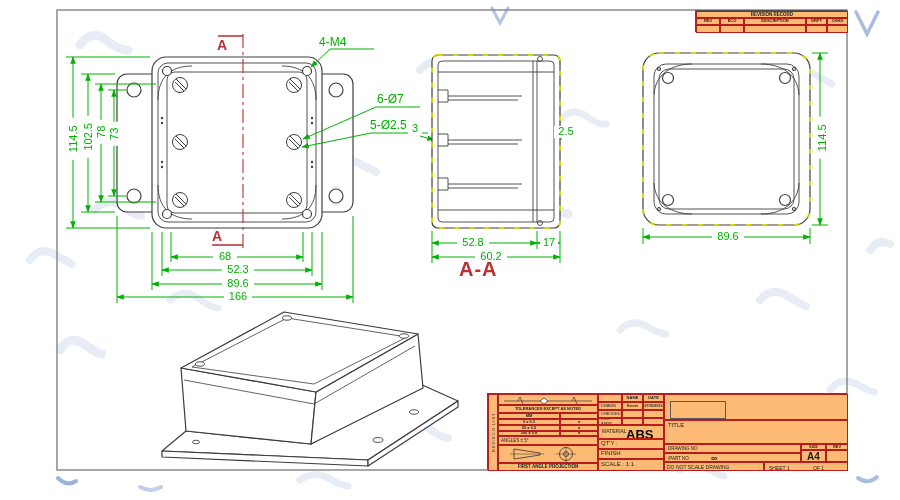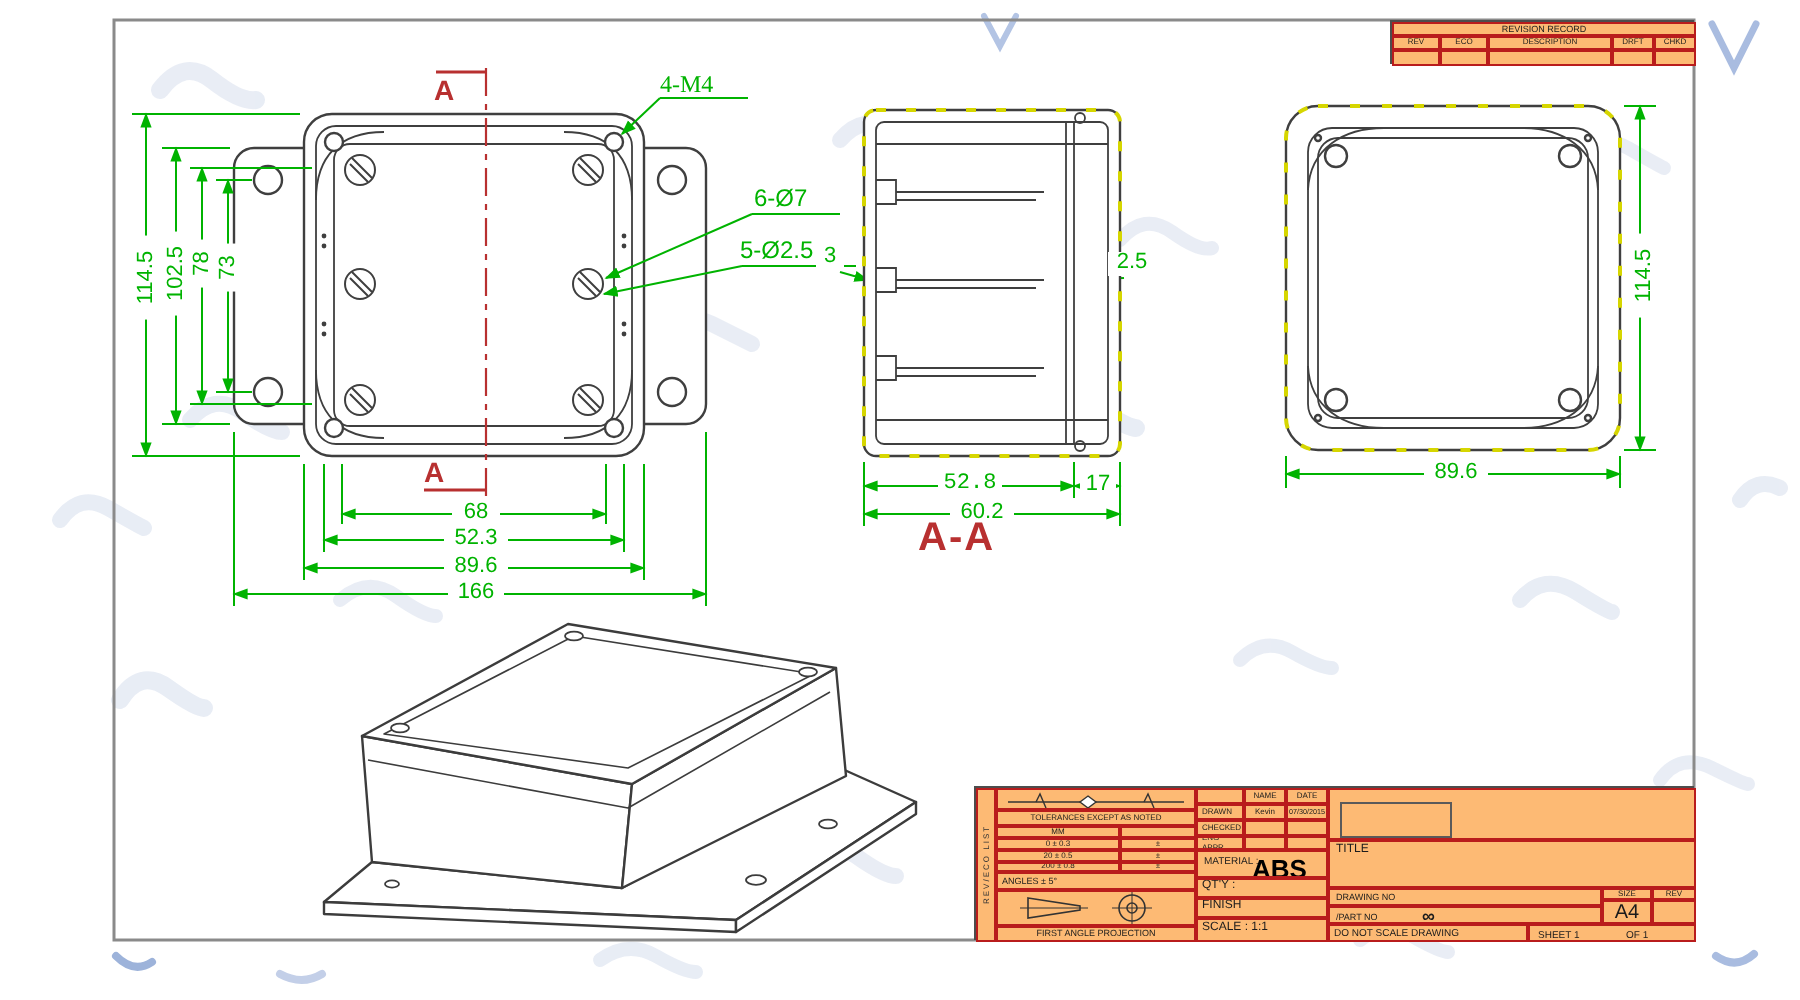--- a/index.html
+++ b/index.html
@@ -13,21 +13,21 @@
   .callout{background:transparent;font-size:12px;}
   .redl{position:absolute;color:#b83030;font-weight:bold;background:transparent;
         font-size:14px;line-height:1;white-space:nowrap;}
   .aa{font-size:20px;letter-spacing:1px;}
   
   .tb{position:absolute;background:#fff;border:1.5px solid #4d4d4d;box-sizing:border-box;}
   .cell{position:absolute;border:1px solid #b91c1c;box-sizing:border-box;color:#1c1c1c;
         overflow:hidden;background:#fdba74;}
   .t4{font-size:4px;line-height:1.2;} .t45{font-size:4.5px;line-height:1.2;}
   .t5{font-size:5px;line-height:1.2;} .t6{font-size:6px;line-height:1.3;}
-  .t10{font-size:10px;} .ctr{display:flex;align-items:center;justify-content:center;text-align:right;}
+  .t10{font-size:10px;} .ctr{display:flex;align-items:center;justify-content:center;text-align:right;font-weight:bold;}
   .lft{display:flex;align-items:center;padding-left:2px;}
   .topl{padding:1px 0 0 3px;}
   .vert{writing-mode:vertical-rl;transform:rotate(180deg);font-size:4px;letter-spacing:1px;
         display:flex;align-items:center;justify-content:center;color:#333;}
   .abs{font-size:13px;font-weight:bold;color:#000;position:absolute;left:27px;top:1px;}
   .inf{font-weight:bold;font-size:9px;}
 </style>
 </head>
 <body>
 
@@ -259,30 +259,30 @@
       <ellipse cx="414" cy="412" rx="4.5" ry="2.2"></ellipse>
       <ellipse cx="196" cy="442" rx="3.5" ry="1.8"></ellipse>
     </g>
   </g>
 </svg>
 
 <span class="lbl lblv" style="left:53px;top:133px;width:40px;">114.5</span>
 <span class="lbl lblv" style="left:68px;top:131px;width:40px;">102.5</span>
 <span class="lbl lblv" style="left:90px;top:126px;width:22px;">78</span>
 <span class="lbl lblv" style="left:103px;top:128px;width:22px;">73</span>
-<span class="lbl" style="left:226px;top:251px;width:22px;">68</span>
+<span class="lbl" style="left:213px;top:251px;width:22px;">68</span>
 <span class="lbl" style="left:222px;top:264px;width:30px;">52.3</span>
 <span class="lbl" style="left:222px;top:278px;width:30px;">89.6</span>
 <span class="lbl" style="left:224px;top:291px;width:26px;">166</span>
-<span class="lbl callout" style="left:329px;top:36px;font-family:Liberation Serif, serif;">4-M4</span>
+<span class="lbl callout" style="left:318px;top:36px;">4-M4</span>
 <span class="lbl callout" style="left:376px;top:93px;">6-Ø7</span>
 <span class="lbl callout" style="left:369px;top:119px;">5-Ø2.5</span>
 <span class="lbl" style="left:408px;top:123px;width:12px;">3</span>
 <span class="lbl" style="left:554px;top:126px;width:22px;">2.5</span>
-<span class="lbl" style="left:469px;top:237px;width:30px;font-family:Liberation Mono, monospace;">52.8</span>
+<span class="lbl" style="left:457px;top:237px;width:30px;">52.8</span>
 <span class="lbl" style="left:540px;top:237px;width:16px;">17</span>
 <span class="lbl" style="left:475px;top:251px;width:30px;">60.2</span>
 <span class="lbl lblv" style="left:802px;top:132px;width:40px;">114.5</span>
 <span class="lbl" style="left:712px;top:231px;width:30px;">89.6</span>
 
 <span class="redl" style="left:217px;top:38px;">A</span>
 <span class="redl" style="left:212px;top:229px;">A</span>
 <span class="redl aa" style="left:459px;top:259px;">A-A</span>
 
 <div class="tb" style="left:695px;top:10px;width:152px;height:22px;">

